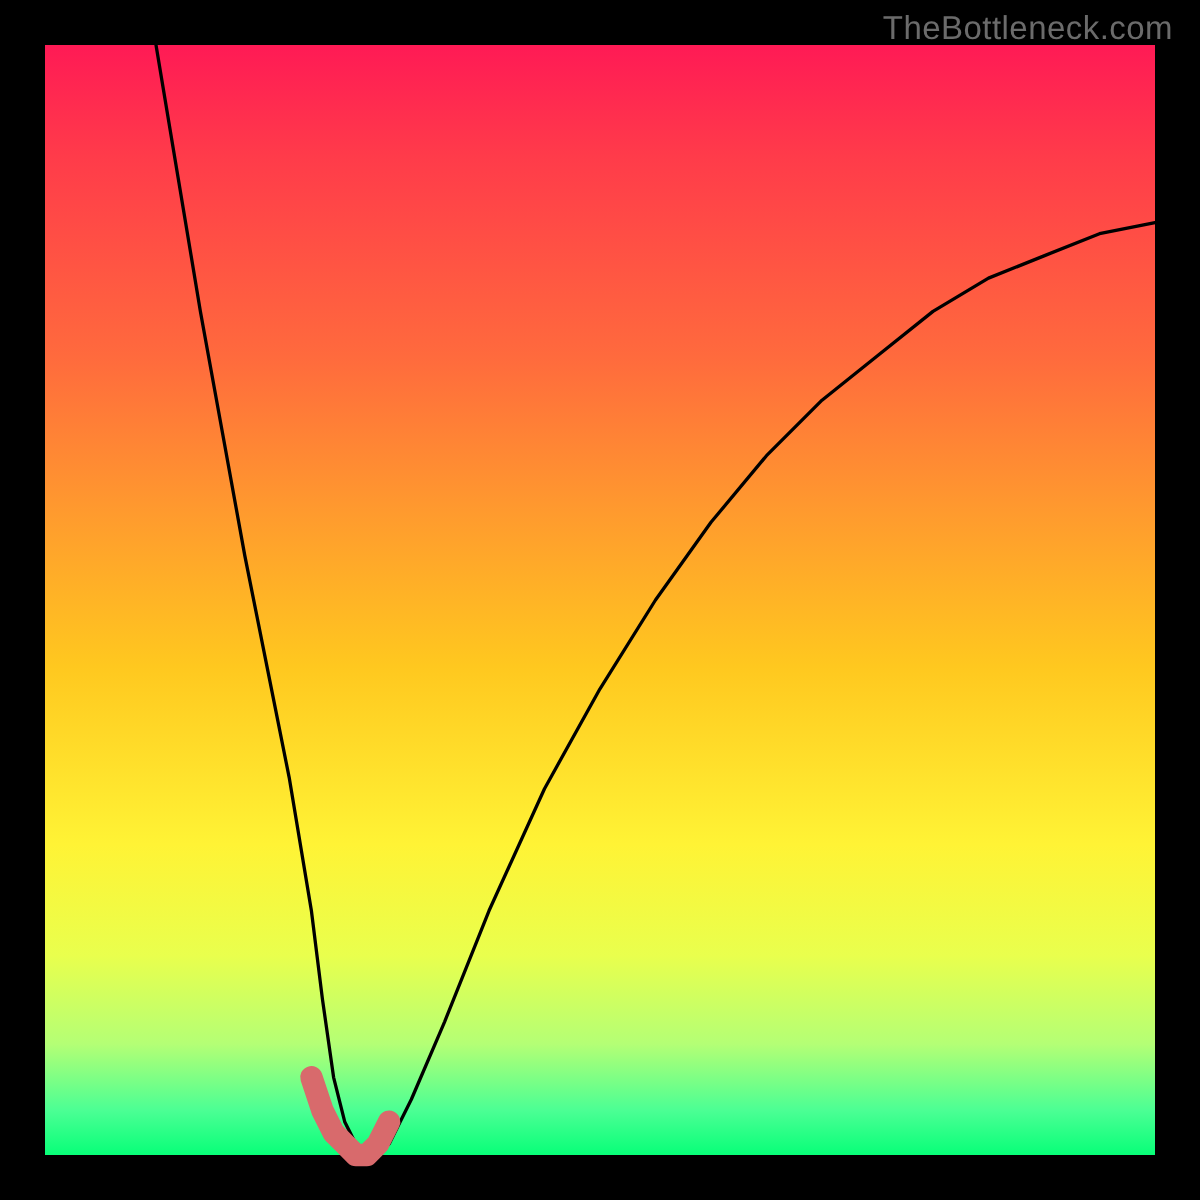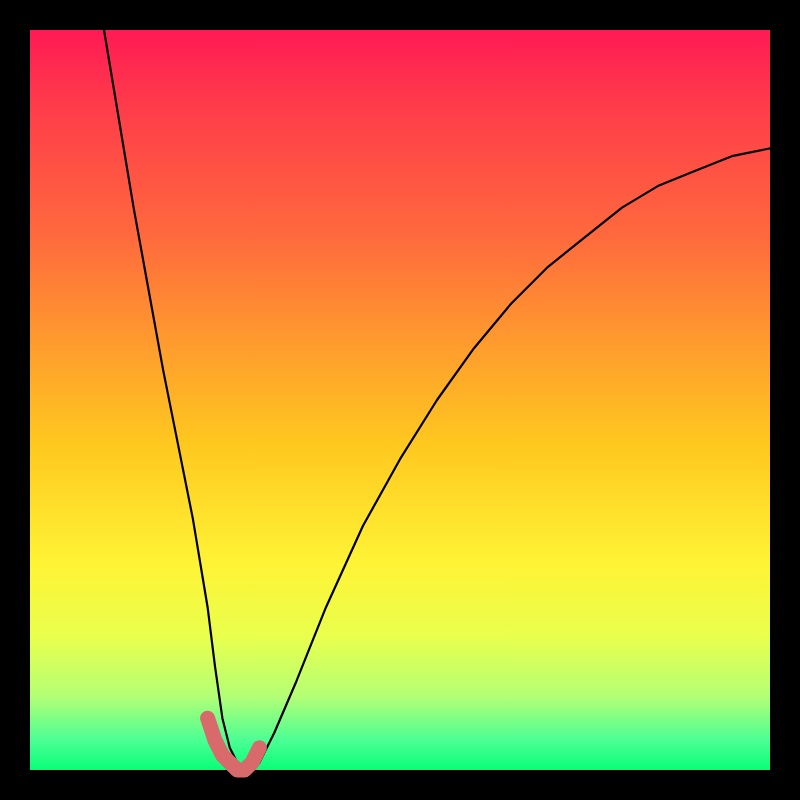--- a/index.html
+++ b/index.html
@@ -52,18 +52,19 @@
     height: 740px;
     overflow: visible;
   }
 </style>
 </head>
 <body>
 
 <div class="frame">
   <div class="plot"></div>
 
+  <div class="watermark">TheBottleneck.com</div>
 
   <svg class="curve" viewBox="0 0 740 740" preserveAspectRatio="none">
     <path id="curve-main" fill="none" stroke-width="2.2" stroke-linecap="round" stroke-linejoin="round" d="M74.00 0.00 L88.80 88.80 L103.60 177.60 L118.40 259.00 L133.20 340.40 L148.00 414.40 L162.80 488.40 L177.60 577.20 L185.00 636.40 L192.40 688.20 L199.80 717.80 L207.20 732.60 L214.60 740.00 L222.00 740.00 L229.40 732.60 L244.20 703.00 L266.40 651.20 L296.00 577.20 L333.00 495.80 L370.00 429.20 L407.00 370.00 L444.00 318.20 L481.00 273.80 L518.00 236.80 L555.00 207.20 L592.00 177.60 L629.00 155.40 L666.00 140.60 L703.00 125.80 L740.00 118.40" stroke="#000000"></path>
     <path id="curve-highlight" fill="none" stroke-width="15" stroke-linecap="round" stroke-linejoin="round" d="M177.60 688.20 L185.00 710.40 L192.40 725.20 L199.80 732.60 L207.20 740.00 L214.60 740.00 L222.00 732.60 L229.40 717.80" stroke="#d86a6c"></path>
   </svg>
 </div>
 
 </body></html>

